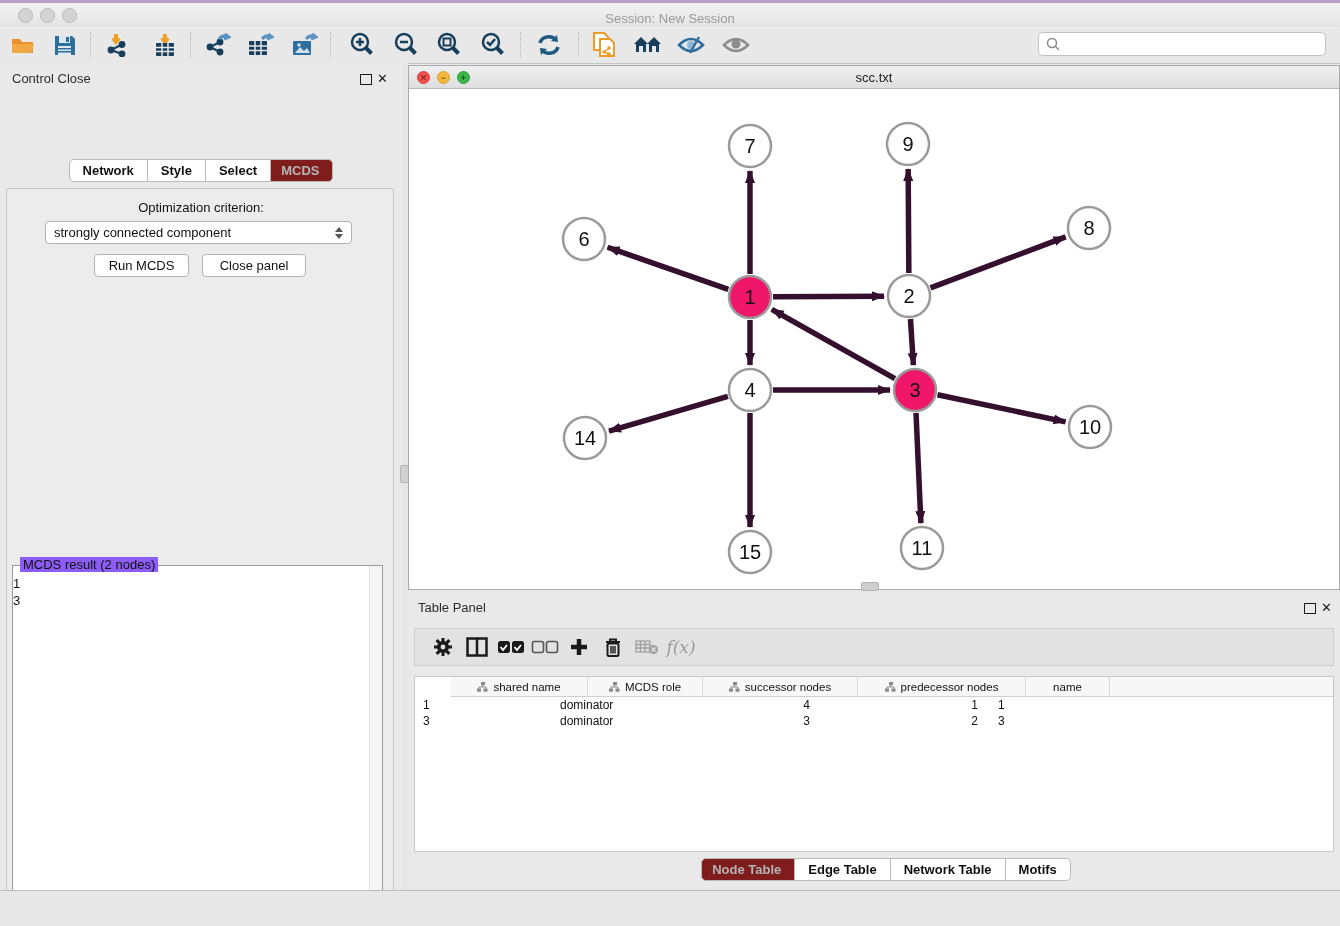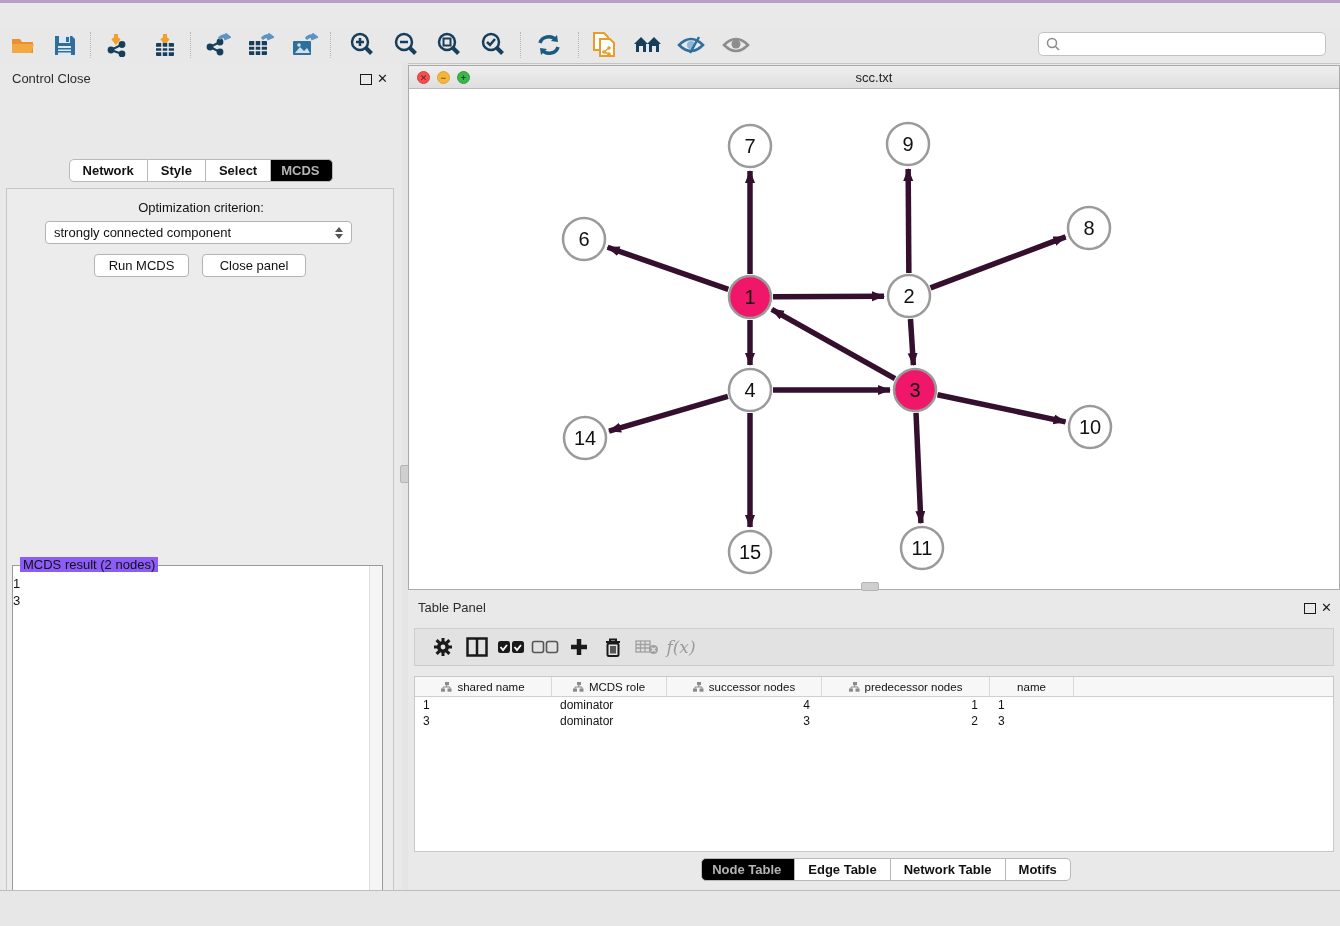--- a/index.html
+++ b/index.html
@@ -22,21 +22,21 @@
 
   
   #control-panel{left:0;top:63px;width:402px;height:827px;background:#e9e9e9;}
   #cp-header{left:0;top:8px;width:402px;height:20px;}
   .panel-title{font-size:13px;color:#2c2c2c;}
   .float-btn{width:10px;height:9px;border:1.5px solid #1a1a1a;display:inline-block;cursor:pointer;}
   .close-x{font-size:13px;font-weight:bold;color:#1a1a1a;cursor:pointer;line-height:11px;}
   .seg-tab{background:#fff;border:1px solid #b9b9b9;border-left-width:0;padding:3px 13px;font-size:13px;font-weight:bold;color:#111;cursor:pointer;white-space:nowrap;}
   .seg-tab:first-child{border-left-width:1px;border-radius:5px 0 0 5px;}
   .seg-tab:last-child{border-radius:0 5px 5px 0;}
-  .seg-tab.selected{background:#000000;color:#b4b4b4;padding-left:10px;}
+  .seg-tab.selected{background:#7f1d1d;color:#b4b4b4;padding-left:10px;}
   #cp-tabs{left:0;top:96px;width:402px;display:flex;justify-content:center;}
   #cp-inner{left:6px;top:125px;width:388px;height:755px;background:#ececec;border:1px solid #c6c6c6;box-sizing:border-box;}
   #opt-label{left:0;top:137px;width:402px;text-align:center;font-size:13px;color:#111;}
   #opt-select{left:45px;top:158px;width:307px;height:23px;background:#fff;border:1px solid #b3b3b3;border-radius:4px;display:flex;align-items:center;padding:0 8px;box-sizing:border-box;font-size:13px;color:#111;cursor:pointer;gap:36px;}
   #opt-select .stepper{margin-left:auto;display:flex;flex-direction:column;gap:2px;}
   .tri-up{width:0;height:0;border-left:4px solid transparent;border-right:4px solid transparent;border-bottom:5px solid #555;}
   .tri-down{width:0;height:0;border-left:4px solid transparent;border-right:4px solid transparent;border-top:5px solid #555;}
   .cp-btn{position:absolute;top:191px;height:23px;background:#fff;border:1px solid #b3b3b3;border-radius:4px;font-size:13px;color:#111;display:flex;align-items:center;justify-content:center;cursor:pointer;box-sizing:border-box;}
   #result-box{left:12px;top:502px;width:371px;height:367px;border:1px solid #9a9a9a;background:#fff;box-sizing:border-box;}
   #result-legend{left:20px;top:494px;background:#8b5cf6;padding:0 3px;font-size:13px;color:#111;}
@@ -54,35 +54,43 @@
   #net-title{position:absolute;left:0;top:4px;width:100%;text-align:center;font-size:13px;color:#222;}
   #graph{position:absolute;left:0;top:23px;}
 
   
   #table-panel{left:408px;top:595px;width:932px;height:295px;background:#e9e9e9;}
   #tp-header{left:10px;top:5px;width:912px;height:20px;}
   #tp-toolbar{left:6px;top:33px;width:920px;height:38px;background:#e2e2e2;border:1px solid #cdcdcd;box-sizing:border-box;display:flex;align-items:center;gap:6px;padding-left:14px;}
   .tp-icon{width:28px;height:26px;display:flex;align-items:center;justify-content:center;cursor:pointer;}
   .fx{font-family:"DejaVu Serif",serif;font-style:italic;font-size:17px;color:#9a9a9a;}
   #data-table{left:6px;top:81px;width:920px;height:176px;background:#fff;border:1px solid #c8c8c8;box-sizing:border-box;overflow:hidden;}
-  #thead{display:flex;height:19px;background:#f7f7f7;border-bottom:1px solid #cfcfcf;}
+  #thead{display:flex;height:19px;background:#f7f7f7;border-bottom:1px solid #cfcfcf;margin-left:36px;}
   .th{display:flex;align-items:center;justify-content:center;gap:5px;font-size:11.5px;color:#111;border-right:1px solid #d8d8d8;box-sizing:border-box;}
   .tr{display:flex;height:16px;font-size:12px;color:#111;}
   .td{box-sizing:border-box;overflow:hidden;white-space:nowrap;}
   #tp-tabs{left:12px;top:263px;width:932px;display:flex;justify-content:center;}
 
   
   #statusbar{left:0;top:890px;width:1340px;height:36px;background:#e7e7e7;border-top:1px solid #bdbdbd;box-sizing:border-box;}
 </style>
 </head>
 <body>
 
 <div id="app">
 
   <div class="abs" id="desktop-strip"></div>
+  <div class="abs" id="titlebar">
+    <span class="abs" style="left:18px;top:5px;display:flex;gap:7px;">
+      <span class="tl-dot"></span>
+      <span class="tl-dot"></span>
+      <span class="tl-dot"></span>
+    </span>
+    <div class="abs" id="app-title">Session: New Session</div>
+  </div>
 
   <div class="abs" id="toolbar">
     <span class="tb-icon" style="left:8px">
       <svg width="24" height="20">
           <path d="M1 4 h8 l2 3 h11 v11 h-21 z" fill="#e8912d"></path>
           <path d="M1 9 h22 l-3 9 h-19 z" fill="#f2a944"></path>
         </svg>
     </span>
     <span class="tb-icon" style="left:50px">
       <svg width="22" height="21">

